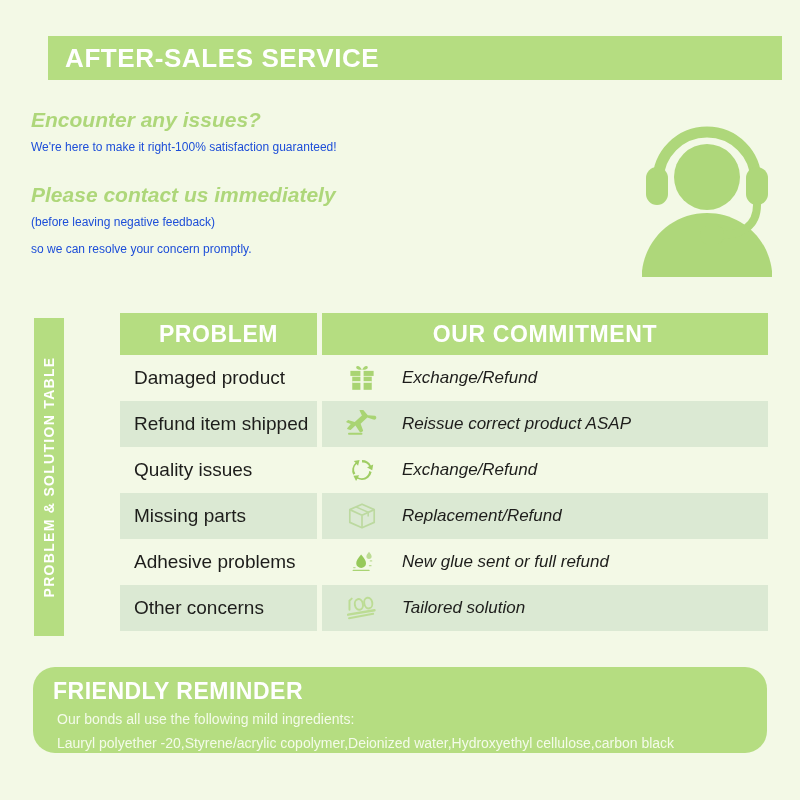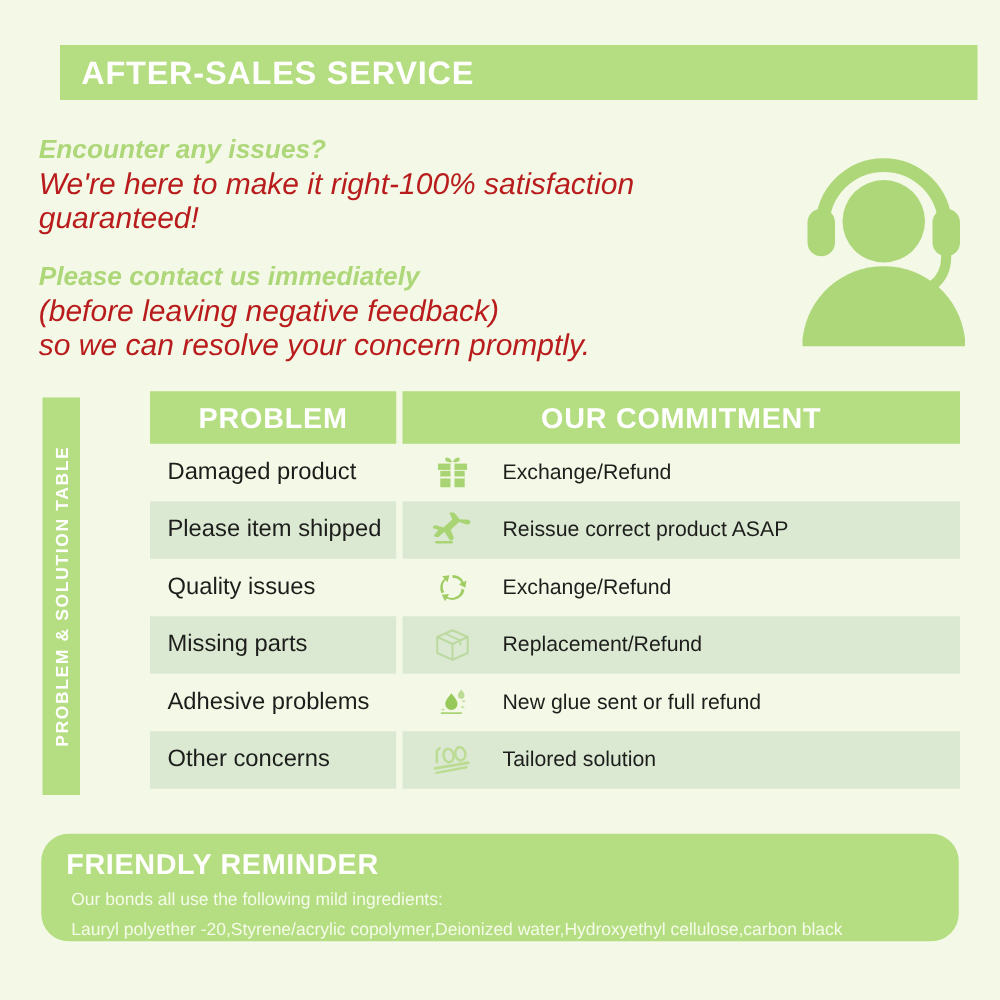--- a/index.html
+++ b/index.html
@@ -44,25 +44,24 @@
   }
   .intro-strong {
     color: #aed77a;
     font-size: 21px;
     font-weight: bold;
     font-style: italic;
     line-height: 28px;
     margin: 0;
   }
   .intro-normal {
-    color: #b91c1c;
-    font-size: 24px;
+    color: #1d4ed8;
+    font-size: 12px;
     line-height: 27px;
     margin: 0;
-    font-style: italic;
   }
   .intro-gap {
     height: 20px;
   }
 
   
   .headset {
     position: absolute;
     left: 622px;
     top: 105px;
@@ -143,20 +142,21 @@
   .cell-icon {
     width: 80px;
     min-width: 80px;
     display: flex;
     align-items: center;
     justify-content: center;
   }
   .cell-text {
     color: #1d1d1b;
     font-size: 17px;
+    font-style: italic;
   }
 
   
   .reminder {
     position: absolute;
     left: 33px;
     top: 667px;
     width: 734px;
     height: 86px;
     background: #b5dd81;
@@ -236,21 +236,21 @@
           <rect x="5.6" y="14.6" width="20.8" height="14" fill="#a9d473"></rect>
           <rect x="14.3" y="7.4" width="3.4" height="22" fill="#f3f9e6"></rect>
           <rect x="5.6" y="19.4" width="20.8" height="1.7" fill="#f3f9e6"></rect>
         </svg>
       </span>
       <span class="cell-text">Exchange/Refund</span>
     </div>
   </div>
 
   <div class="row alt">
-    <div class="cell-problem">Please item shipped</div>
+    <div class="cell-problem">Refund item shipped</div>
     <div class="cell-commit">
       <span class="cell-icon">
         <svg viewBox="0 0 34 30" width="32" height="28" aria-hidden="true">
           <path d="M30.8 6.2c1.4.6 1.9 2 1.2 3.1-.6 1-1.8 1.3-3 .9l-6.3-2.1-7.2 6.6 2.6 6.9c.2.6 0 1.1-.5 1.4l-1.6.9c-.5.3-1.1.1-1.4-.4L10 16.6l-4.9 4.5c-.2.2-.5.3-.8.2l-2.6-.7c-.6-.2-.8-.9-.4-1.4L5 15.1l-4.3-1.7c-.6-.2-.7-1-.2-1.4l1.4-1c.3-.2.6-.2.9-.1l6.4 1.9 7.7-6.9-2.4-5.2c-.3-.6.1-1.3.8-1.3h2.1c.3 0 .6.1.8.4l5 5.9z" fill="#a9d473"></path>
           <path d="M3 25.5h13.5" stroke="#a9d473" stroke-width="2" stroke-linecap="round" fill="none"></path>
         </svg>
       </span>
       <span class="cell-text">Reissue correct product ASAP</span>
     </div>
   </div>

